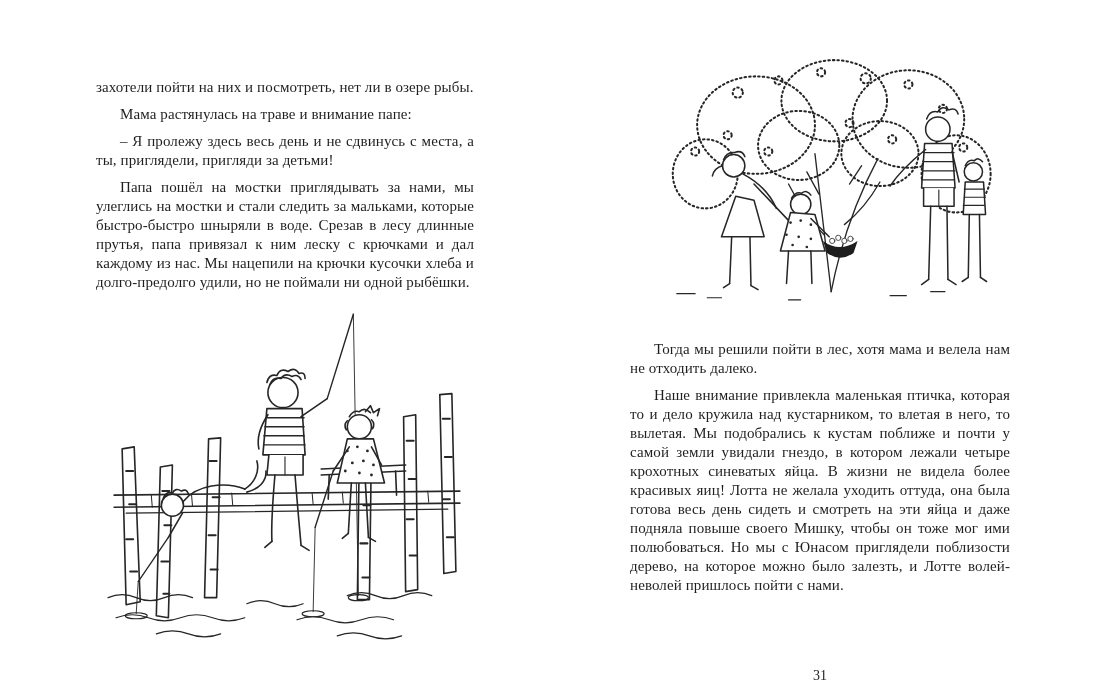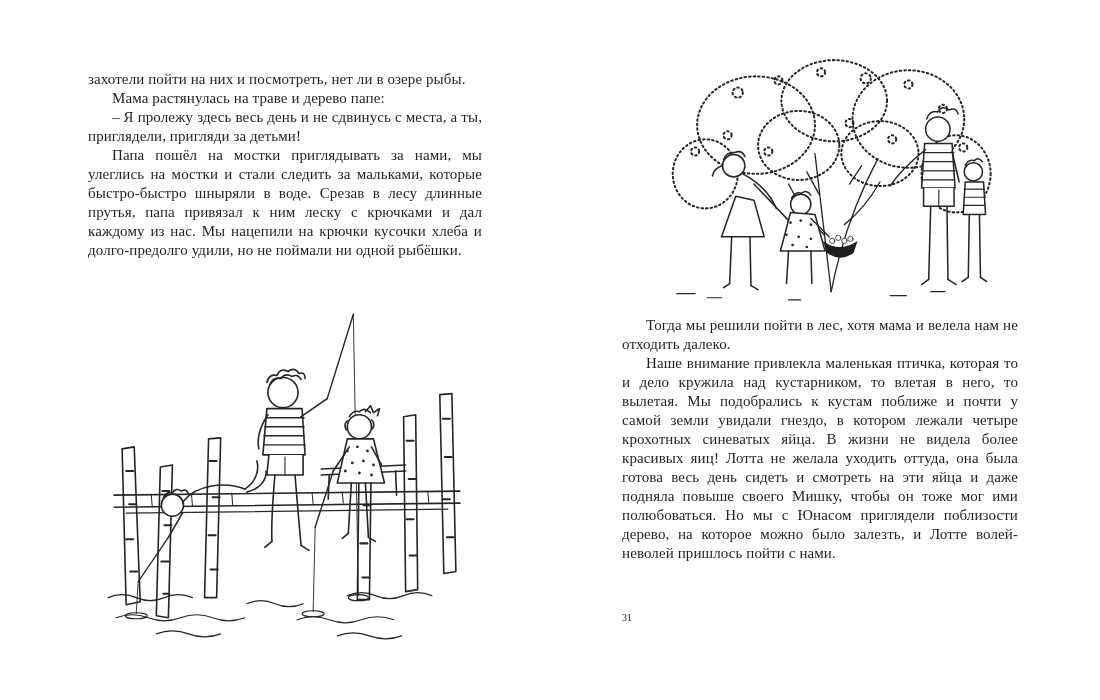--- a/index.html
+++ b/index.html
@@ -12,44 +12,45 @@
     color: #1f1f1f;
     font-family: "Liberation Serif", serif;
   }
   .text-col {
     position: absolute;
     font-size: 15px;
     line-height: 19px;
     text-align: justify;
     letter-spacing: 0.1px;
   }
-  .text-col p { margin: 0; }
+  .text-col p { margin: 8px; }
   .text-col p.indent { text-indent: 1.6em; }
   .left-text  { left: 88px;  top: 70px;  width: 394px; }
-  .right-text { left: 622px; top: 316px; width: 396px; }
+  .right-text { left: 622px; top: 332px; width: 396px; }
   figure { margin: 0; position: absolute; }
   .left-illustration  { left: 96px;  top: 298px; width: 382px; height: 347px; }
   .right-illustration { left: 636px; top: 52px;  width: 366px; height: 262px; }
   .left-illustration svg, .right-illustration svg { width: 100%; height: 100%; display: block; }
   .page-number {
     position: absolute;
     left: 622px;
-    top: 612px;
+    top: 668px;
     width: 396px;
-    font-size: 10px;
+    text-align: center;
+    font-size: 14px;
   }
 </style>
 </head>
 <body>
 
 <div class="spread">
 
   <div class="text-col left-text">
     <p>захотели пойти на них и посмотреть, нет ли в озере рыбы.</p>
-    <p class="indent">Мама растянулась на траве и дерево папе:</p>
+    <p class="indent">Мама растянулась на траве и внимание папе:</p>
     <p class="indent">– Я пролежу здесь весь день и не сдвинусь с места, а ты, приглядели, пригляди за детьми!</p>
     <p class="indent">Папа пошёл на мостки приглядывать за нами, мы улеглись на мостки и стали следить за мальками, которые быстро-быстро шныряли в воде. Срезав в лесу длинные прутья, папа привязал к ним леску с крючками и дал каждому из нас. Мы нацепили на крючки кусочки хлеба и долго-предолго удили, но не поймали ни одной рыбёшки.</p>
   </div>
 
   <figure class="left-illustration">
     <svg viewBox="0 0 380 345" xmlns="http://www.w3.org/2000/svg">
       <g fill="none" stroke="#262626" stroke-width="1.6" stroke-linecap="round" stroke-linejoin="round">
 
         <g>
           <path d="M26 150 L38 148 L44 302 L30 305 Z" fill="#fff"></path>

